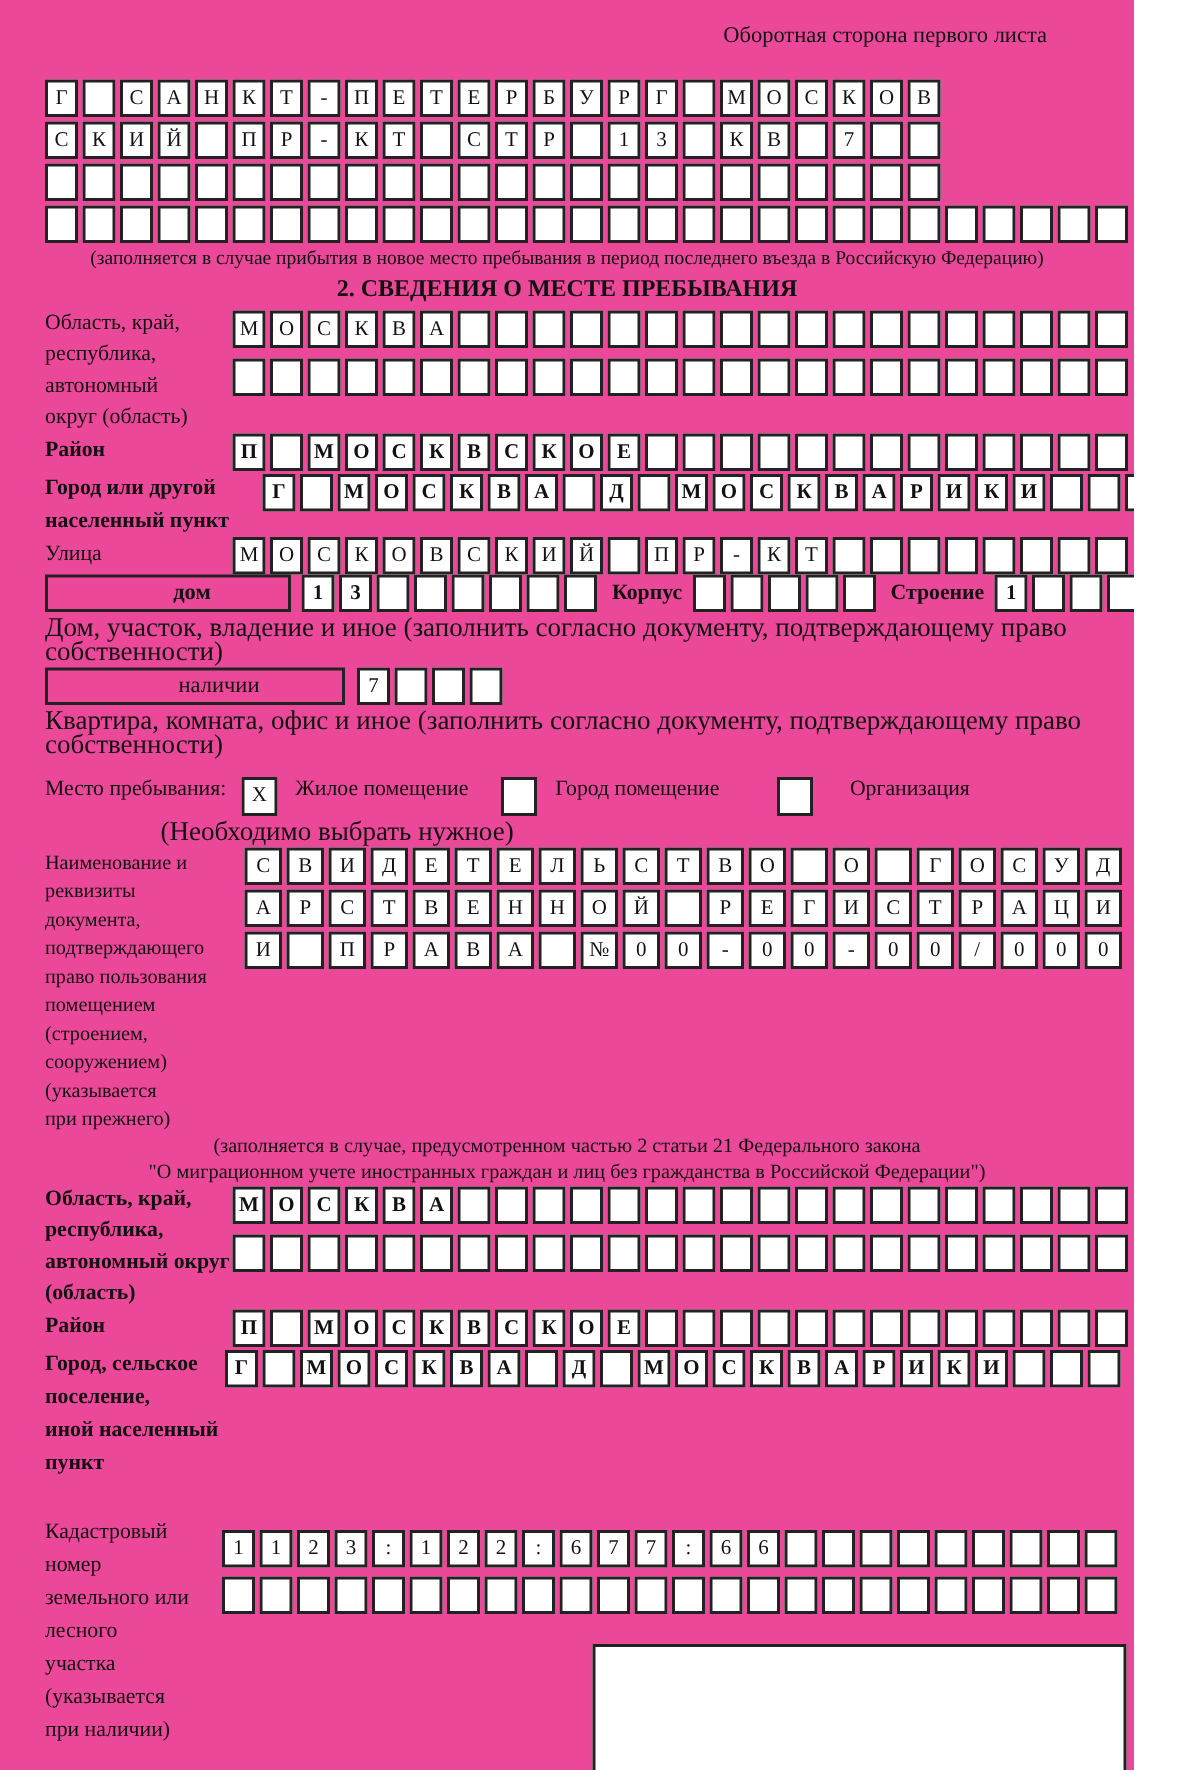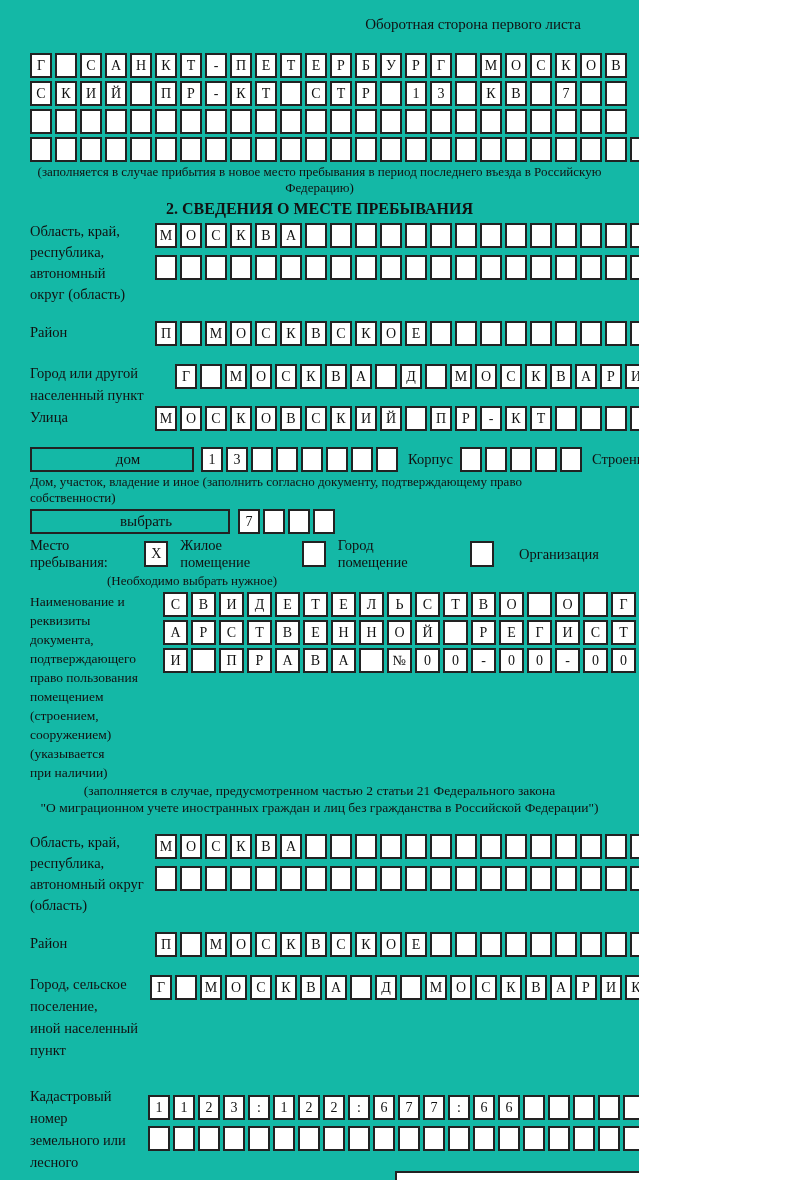--- a/index.html
+++ b/index.html
@@ -1,50 +1,50 @@
 <!DOCTYPE html>
 <html><head>
 <meta charset="utf-8">
 <style>
   html,body{margin:0;padding:0;background:#fff;}
   .page{
     position:relative;
-    width:639px;height:1180px;
+    width:756px;height:1180px;
     box-sizing:border-box;
     padding:16px 30px 0 30px;
     font-family:"Liberation Serif","DejaVu Serif",serif;
     color:#111;
     overflow:hidden;
-    background:#14b8a6;
+    background:#ec4899;
   }
   .hdr-note{ text-align:right; font-size:15px; padding-right:28px; }
   .lbl{ white-space:pre-line; font-size:14.5px; line-height:22px; }
   .row-note{ font-size:13px; line-height:16px; text-align:center; margin:2px 0 1px 0; }
-  .left-note{ font-size:13px; line-height:16px; margin:2px 0 3px 0; }
+  .left-note{ font-size:18px; line-height:16px; margin:2px 0 3px 0; }
   .sec-title{ text-align:center; font-weight:bold; font-size:16px; line-height:20px; margin:3px 0 2px 0; }
   .flexrow{ display:flex; align-items:flex-start; }
   .cells{ white-space:nowrap; }
   .cells .cell{
     display:inline-block; box-sizing:border-box;
     width:22px; height:25px; margin-right:3px;
     border:2px solid #222; text-align:center;
     font-size:14px; line-height:21px; vertical-align:top;
     background:#fff;
   }
   .rowgap{ margin-bottom:3px; }
   .doc-cells .cell{ width:25px; }
   .namedbox{
     box-sizing:border-box; border:2px solid #222; height:25px;
     text-align:center; font-size:15px; line-height:21px; flex:0 0 auto;padding-left:32px;
   }
   .inline-lbl{ font-size:14.5px; line-height:25px; margin:0 7px; flex:0 0 auto; }
-  .chkrow{ display:flex; align-items:center; margin-top:3px; }
+  .chkrow{ display:flex; margin-top:14px; }
   .chkrow .cells .cell{ width:24px; height:26px; line-height:22px; }
   .chkrow .optlbl{ font-size:14.5px; margin:0 10px 0 9px; }
-  .mt2{margin-top:2px;} .mt4{margin-top:16px;}
+  .mt2{margin-top:2px;} .mt4{margin-top:0;font-weight:bold;}
   .stamp-box{
     box-sizing:border-box; border:2px solid #222;
     width:356px; height:172px; margin:8px 0 6px 365px; background:#fff;
   }
   .center-note{ text-align:center; font-size:13.5px; line-height:17px; white-space:pre-line; }
   .doc-lbl{ font-size:13.5px; line-height:19px; }
   .tight .lbl{ line-height:21px; }
 </style>
 </head>
 <body>
@@ -96,42 +96,43 @@
     <div class="namedbox" style="width:164px;">дом</div>
     <div class="cells" style="margin-left:7px;"><span class="cell">1</span><span class="cell">3</span><span class="cell"></span><span class="cell"></span><span class="cell"></span><span class="cell"></span><span class="cell"></span><span class="cell"></span></div>
     <div class="inline-lbl">Корпус</div>
     <div class="cells"><span class="cell"></span><span class="cell"></span><span class="cell"></span><span class="cell"></span><span class="cell"></span></div>
     <div class="inline-lbl">Строение</div>
     <div class="cells"><span class="cell">1</span><span class="cell"></span><span class="cell"></span><span class="cell"></span></div>
   </div>
   <div class="left-note">Дом, участок, владение и иное (заполнить согласно документу, подтверждающему право собственности)</div>
 
   <div class="flexrow">
-    <div class="namedbox" style="width:200px;">выбрать</div>
+    <div class="namedbox" style="width:200px;">наличии</div>
     <div class="cells" style="margin-left:8px;"><span class="cell">7</span><span class="cell"></span><span class="cell"></span><span class="cell"></span></div>
   </div>
+  <div class="left-note">Квартира, комната, офис и иное (заполнить согласно документу, подтверждающему право собственности)</div>
 
   <div class="chkrow">
     <span class="optlbl" style="margin-left:0;">Место пребывания:</span>
     <span class="cells"><span class="cell">X</span></span>
     <span class="optlbl">Жилое помещение</span>
     <span class="cells" style="margin-left:12px;"><span class="cell"></span></span>
     <span class="optlbl">Город помещение</span>
     <span class="cells" style="margin-left:28px;"><span class="cell"></span></span>
     <span class="optlbl" style="margin-left:22px;">Организация</span>
   </div>
   <div class="left-note" style="margin-left:77px;">(Необходимо выбрать нужное)</div>
 
   <div class="flexrow mt2">
     <div class="lbl doc-lbl" style="width:133px;flex:0 0 133px;">Наименование и реквизиты
 документа, подтверждающего
 право пользования
 помещением (строением,
 сооружением) (указывается
-при наличии)</div>
+при прежнего)</div>
     <div class="doc-cells">
       <div class="cells rowgap"><span class="cell">С</span><span class="cell">В</span><span class="cell">И</span><span class="cell">Д</span><span class="cell">Е</span><span class="cell">Т</span><span class="cell">Е</span><span class="cell">Л</span><span class="cell">Ь</span><span class="cell">С</span><span class="cell">Т</span><span class="cell">В</span><span class="cell">О</span><span class="cell"></span><span class="cell">О</span><span class="cell"></span><span class="cell">Г</span><span class="cell">О</span><span class="cell">С</span><span class="cell">У</span><span class="cell">Д</span></div>
       <div class="cells rowgap"><span class="cell">А</span><span class="cell">Р</span><span class="cell">С</span><span class="cell">Т</span><span class="cell">В</span><span class="cell">Е</span><span class="cell">Н</span><span class="cell">Н</span><span class="cell">О</span><span class="cell">Й</span><span class="cell"></span><span class="cell">Р</span><span class="cell">Е</span><span class="cell">Г</span><span class="cell">И</span><span class="cell">С</span><span class="cell">Т</span><span class="cell">Р</span><span class="cell">А</span><span class="cell">Ц</span><span class="cell">И</span></div>
       <div class="cells"><span class="cell">И</span><span class="cell"></span><span class="cell">П</span><span class="cell">Р</span><span class="cell">А</span><span class="cell">В</span><span class="cell">А</span><span class="cell"></span><span class="cell">№</span><span class="cell">0</span><span class="cell">0</span><span class="cell">-</span><span class="cell">0</span><span class="cell">0</span><span class="cell">-</span><span class="cell">0</span><span class="cell">0</span><span class="cell">/</span><span class="cell">0</span><span class="cell">0</span><span class="cell">0</span></div>
     </div>
   </div>
 
   <div class="center-note">(заполняется в случае, предусмотренном частью 2 статьи 21 Федерального закона
 "О миграционном учете иностранных граждан и лиц без гражданства в Российской Федерации")</div>
 

